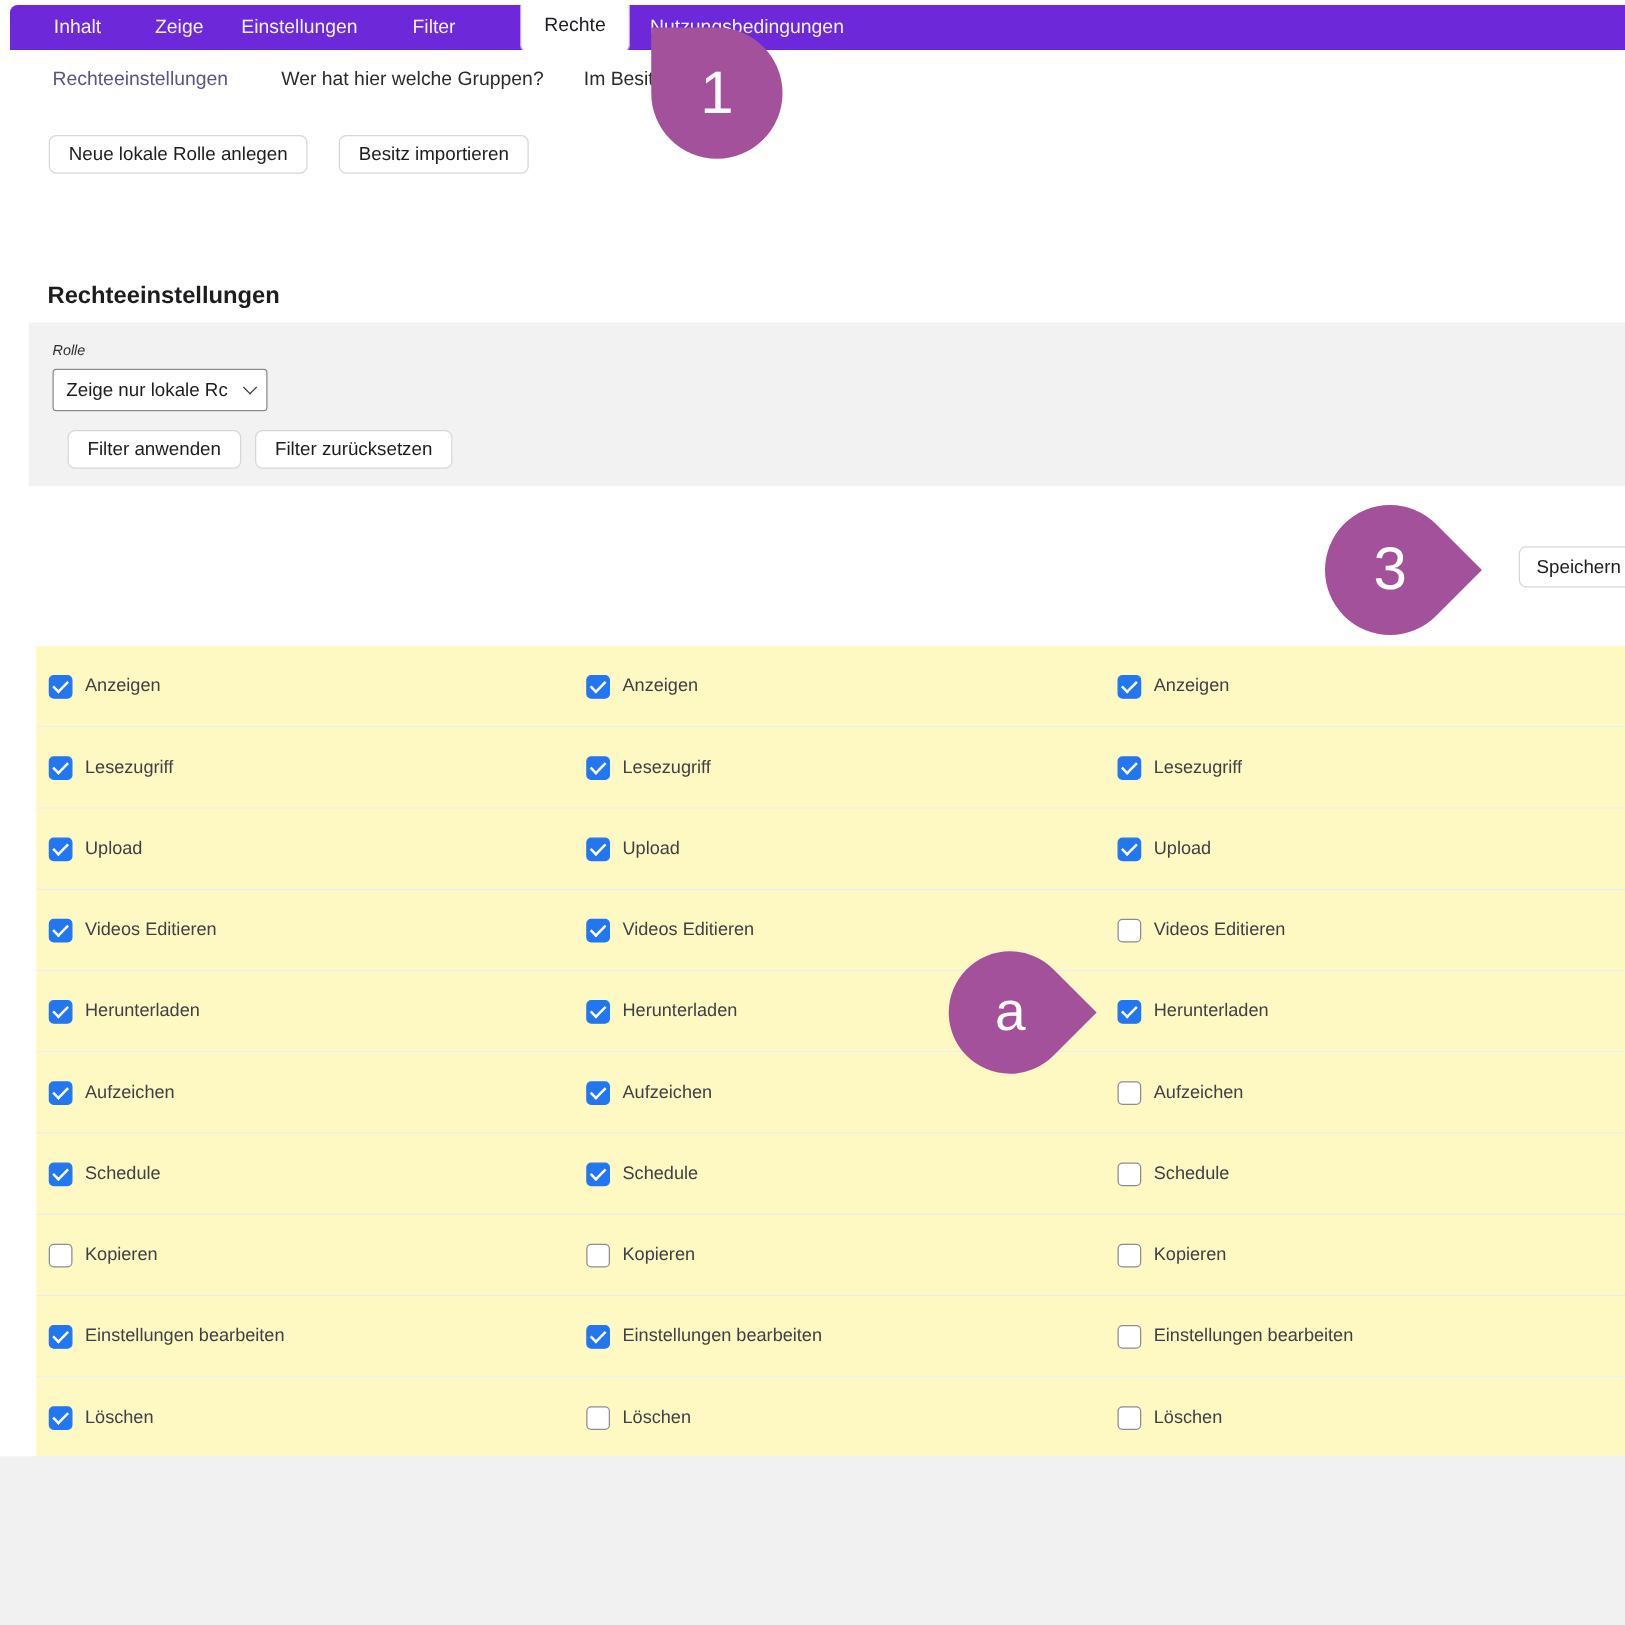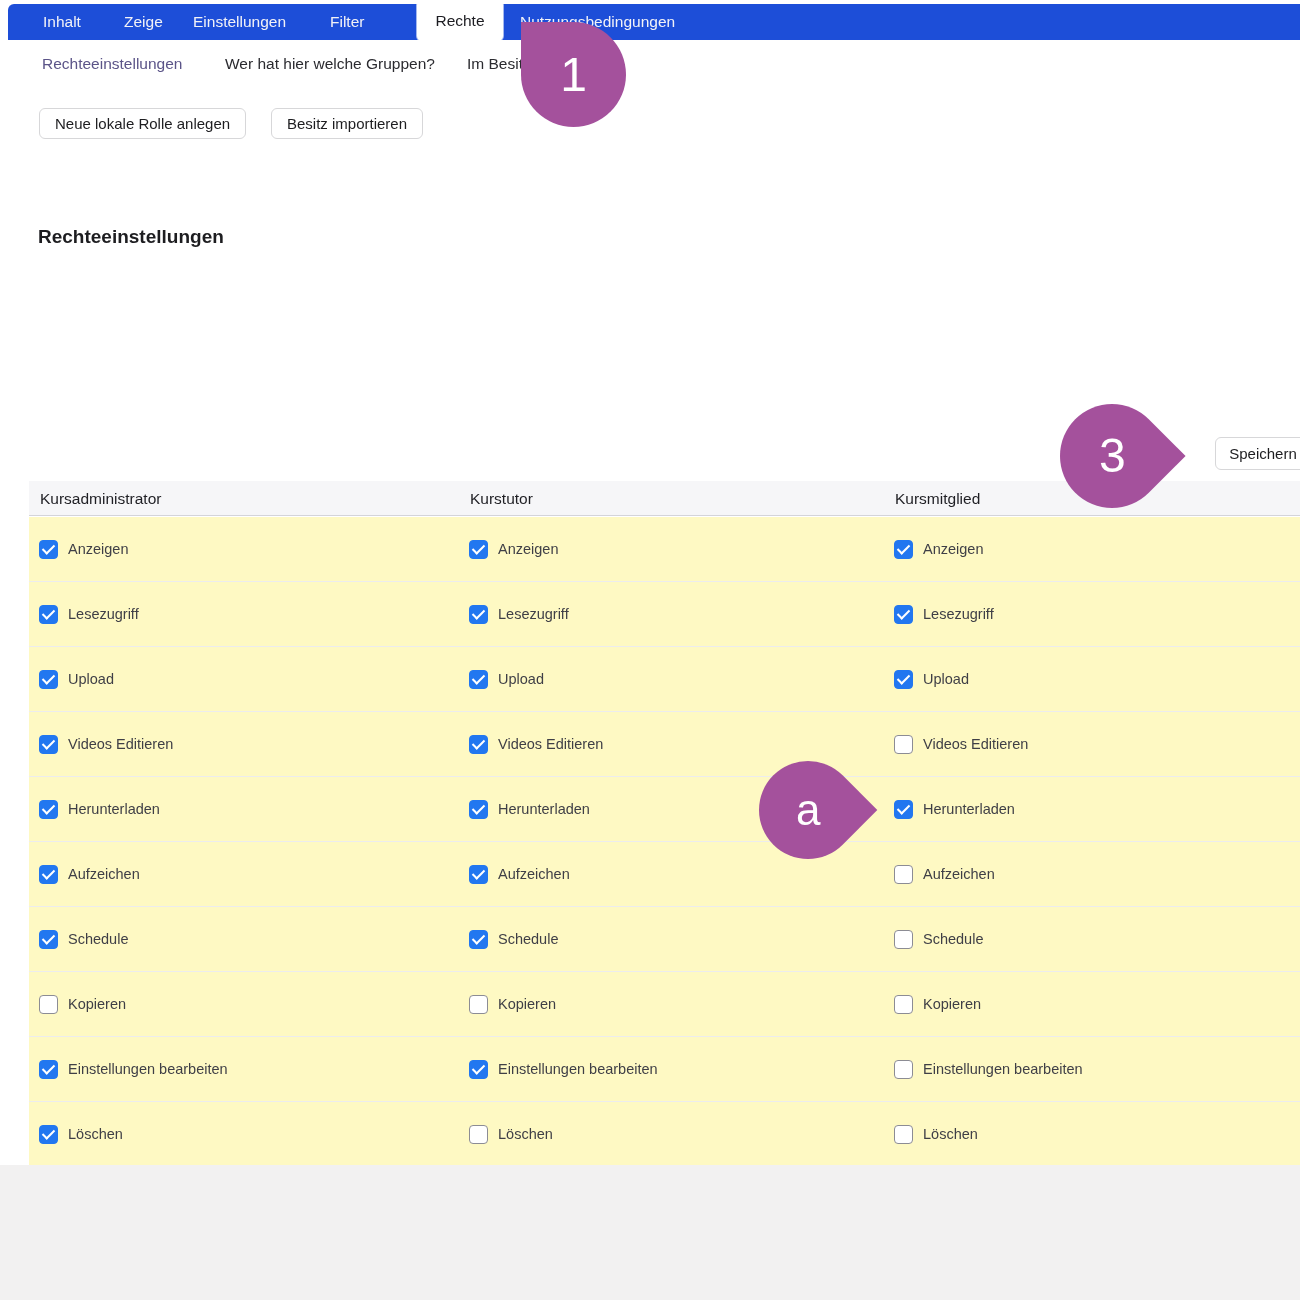--- a/index.html
+++ b/index.html
@@ -9,21 +9,21 @@
     background:#ffffff;
     color:#2b2b30;
     position:relative;
     overflow:hidden;
   }
   #stage { position:absolute; inset:0; width:1300px; height:1300px; }
 
   
   .topnav {
     position:absolute; left:8px; top:4px; width:1292px; height:36px;
-    background:#1d4ed8; border-radius:6px 0 0 0;text-decoration:underline;
+    background:#6d28d9; border-radius:6px 0 0 0;text-decoration:underline;
   }
   .nav-item {
     position:absolute; top:0; height:36px; line-height:36px;
     color:#f2f2f7; font-size:15.5px; cursor:pointer; white-space:nowrap;
   }
   .nav-active-tab {
     position:absolute; top:-4px; height:41px; width:86px;
     background:#ffffff; border-radius:5px;
     display:flex; align-items:center; justify-content:center;
     color:#1c1c21; font-size:15.5px; cursor:pointer;
@@ -144,28 +144,32 @@
       <span class="subnav-item active" style="left: 42px;">Rechteeinstellungen</span>
       <span class="subnav-item" style="left: 225px;">Wer hat hier welche Gruppen?</span>
       <span class="subnav-item" style="left: 467px;">Im Besitz</span>
     </div>
 
   <button class="btn" style="left:23px; top:108px;">Neue lokale Rolle anlegen</button>
   <button class="btn" style="left:255px; top:108px;">Besitz importieren</button>
 
   <h1 class="section-title">Rechteeinstellungen</h1>
 
+  <div class="filter-panel">
+    <div class="filter-role-label">Rolle</div>
+    <div class="role-select">
+      <span>Zeige nur lokale Rc</span>
+      <span class="chevron-down"></span>
+    </div>
+    <button class="btn" style="left:15px; top:86px;">Filter anwenden</button>
+    <button class="btn" style="left:165px; top:86px;">Filter zurücksetzen</button>
+  </div>
 
   <button class="btn save-btn">Speichern</button>
 
-  <div class="perm-header" id="perm-header">
-      <span class="perm-col-title" style="left: 11px;">Kursadministrator</span>
-      <span class="perm-col-title" style="left: 441px;">Kurstutor</span>
-      <span class="perm-col-title" style="left: 866px;">Kursmitglied</span>
-    </div>
   <div class="perm-rows" id="perm-rows">
       <div class="perm-row">
         <div class="perm-cell" style="left: 10px;">
           <div class="checkbox checked"></div>
           <span class="perm-label">Anzeigen</span>
         </div>
         <div class="perm-cell" style="left: 440px;">
           <div class="checkbox checked"></div>
           <span class="perm-label">Anzeigen</span>
         </div>

